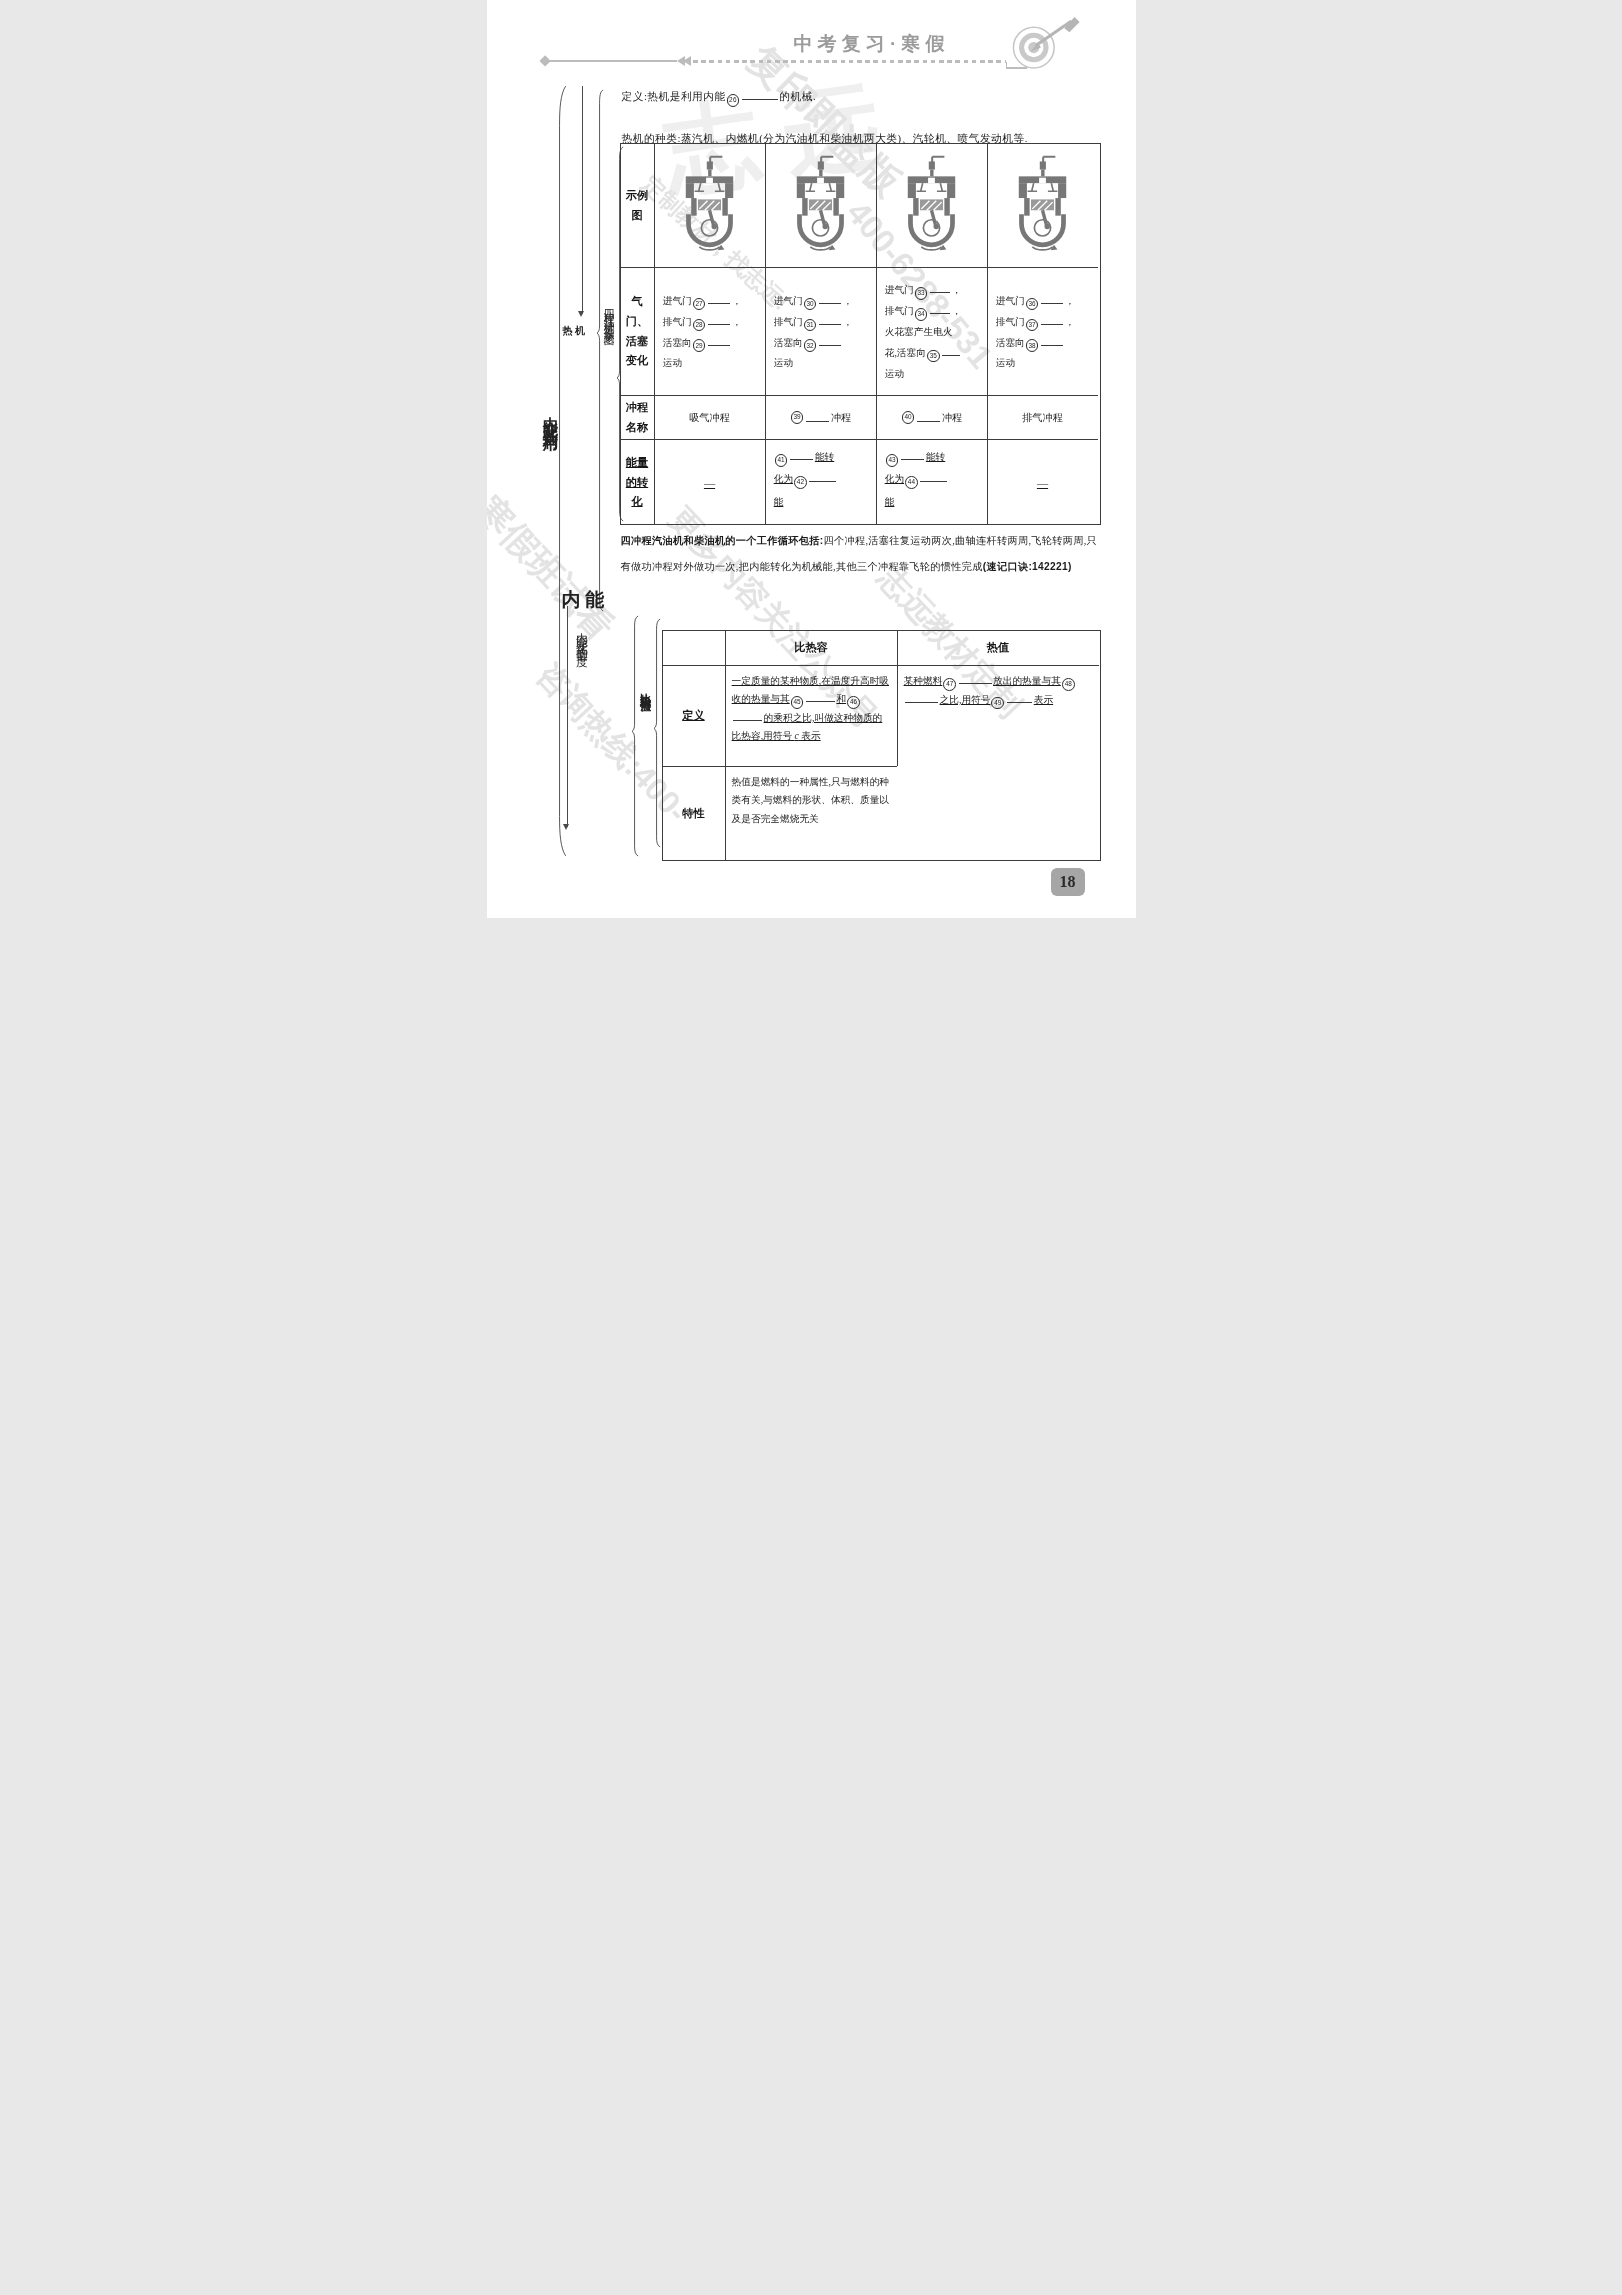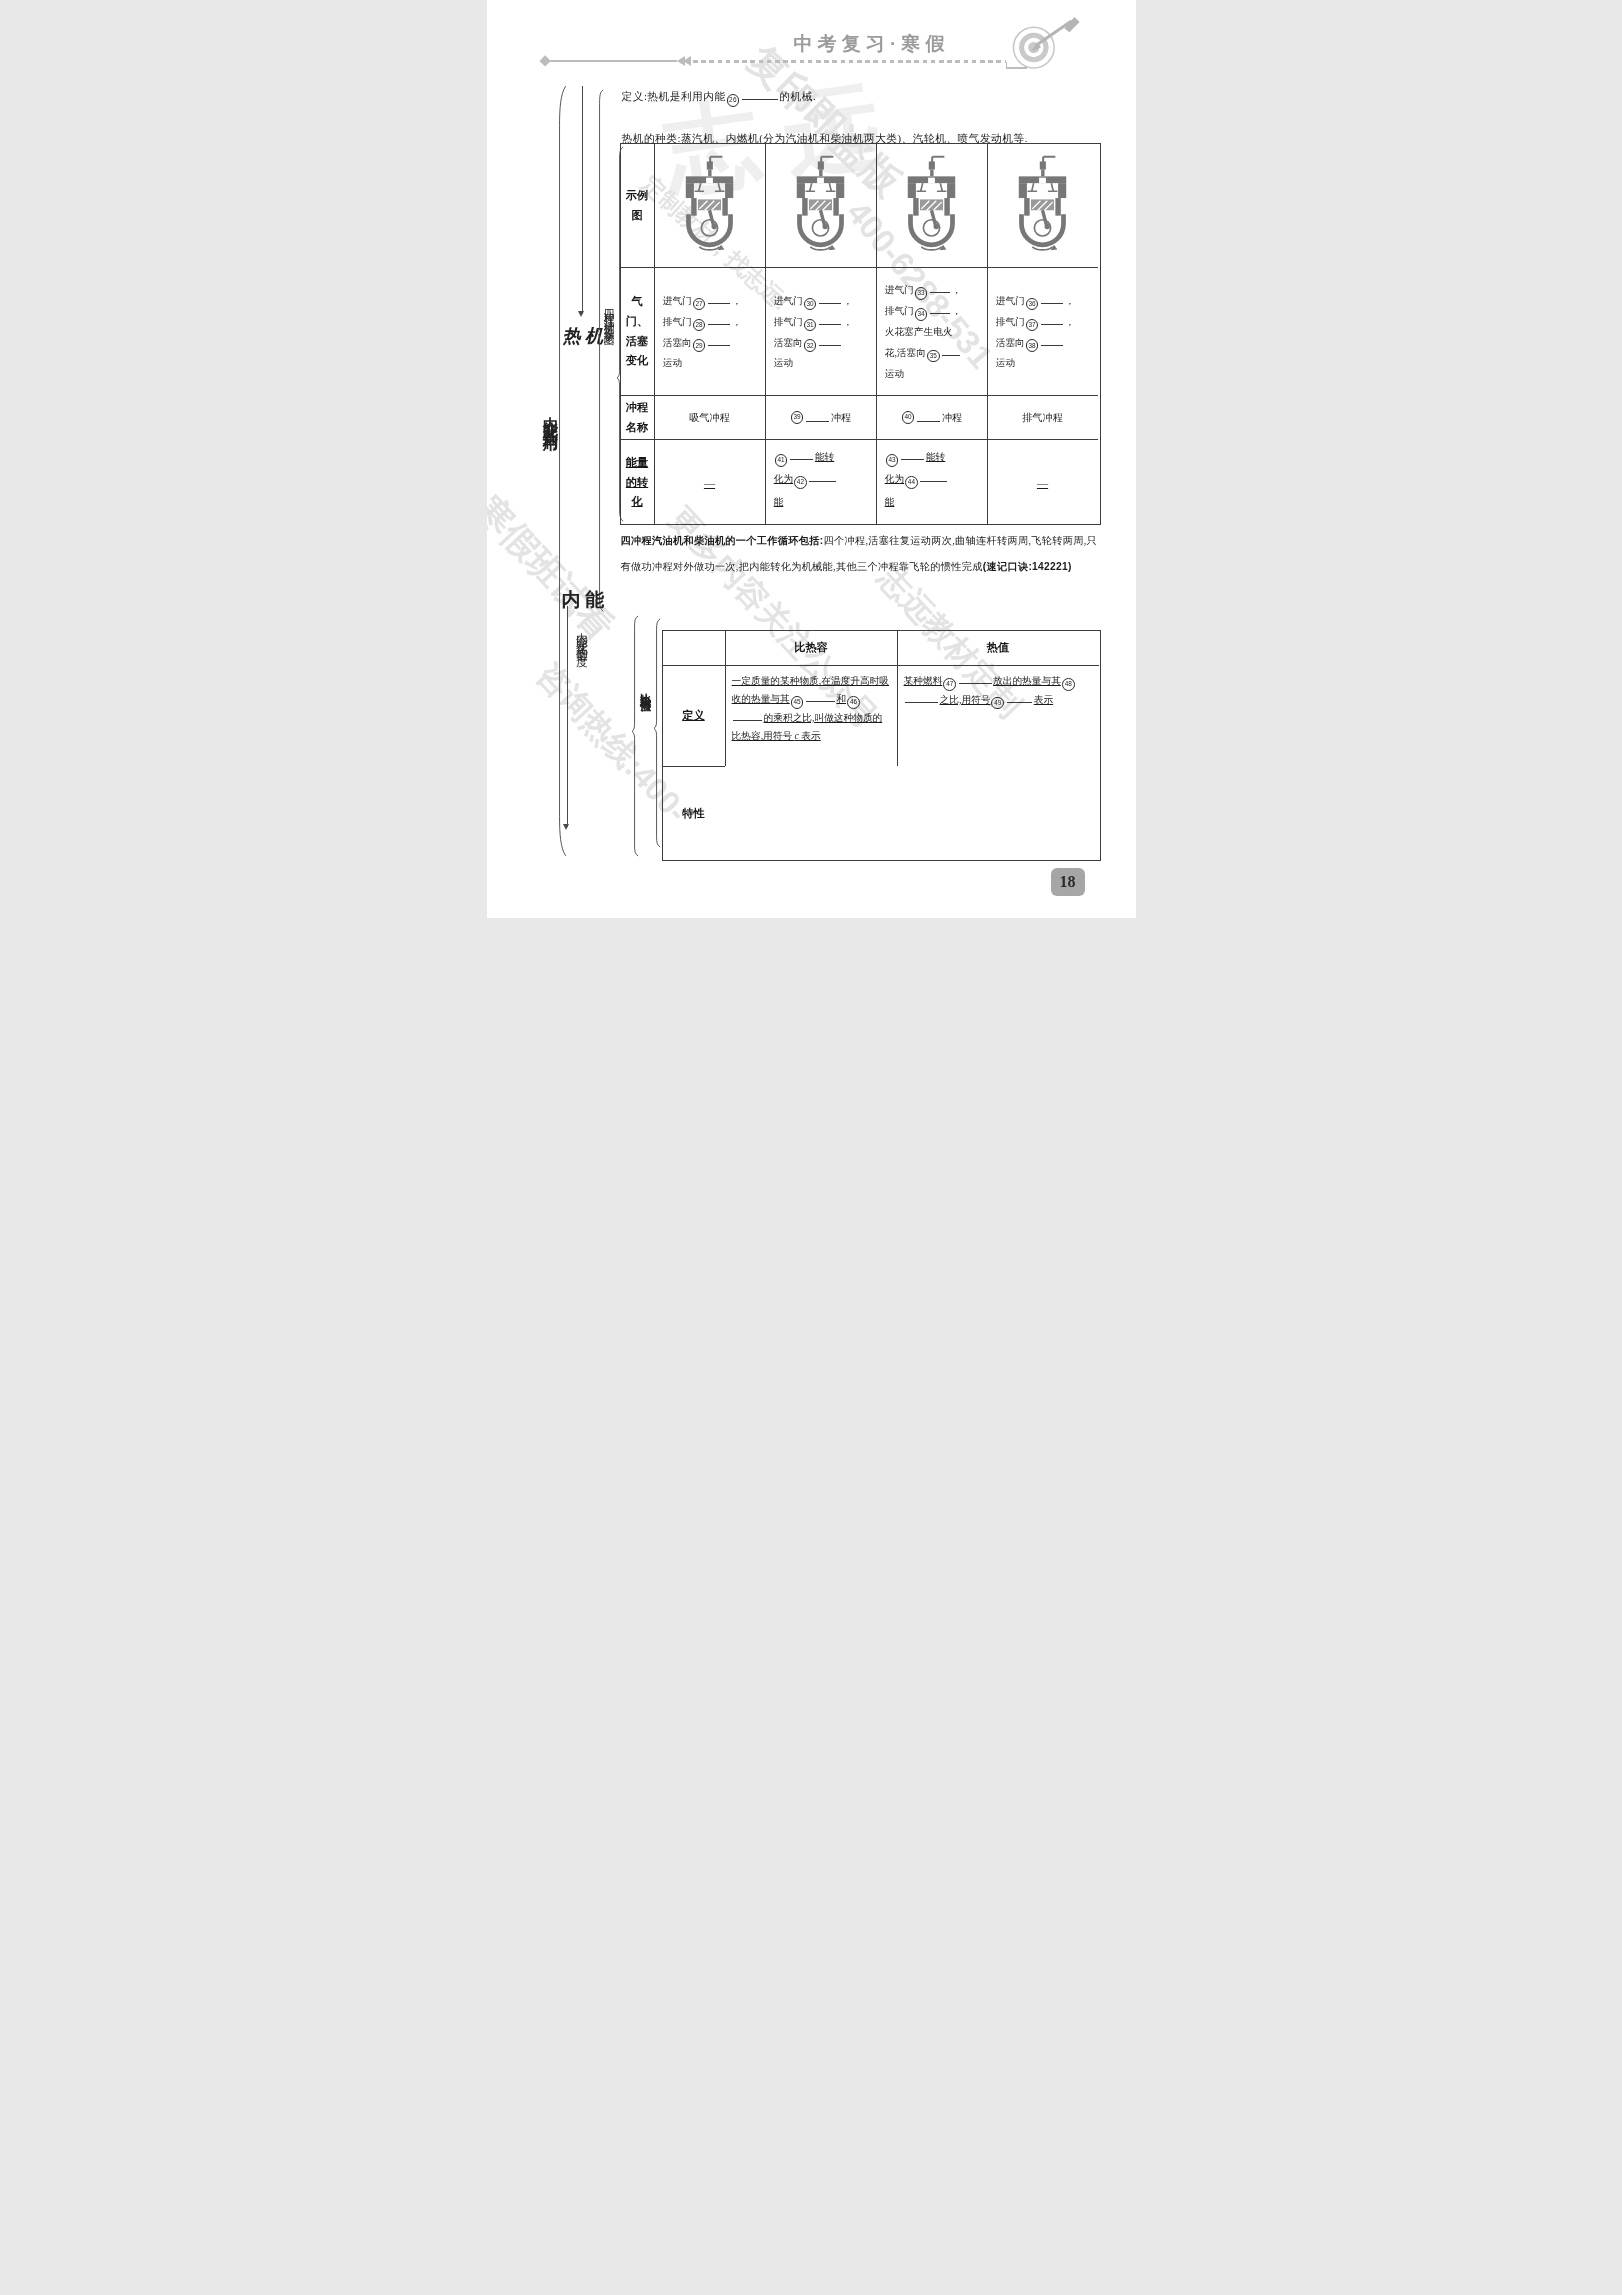--- a/index.html
+++ b/index.html
@@ -107,21 +107,21 @@
   <div class="ly" id="rule-dots"></div>
   <div class="ly rule" id="rule-hook-v"></div>
   <div class="ly rule" id="rule-hook-h"></div>
 
   <svg class="bracesvg" style="left:71px;top:85px;" width="9.2" height="773" viewBox="0 0 18 1512">
     <path d="M15,1 C5,16 3,44 3,78 L3,1432 C3,1466 5,1494 15,1509"></path>
   </svg>
   <div class="ly vtext tree-lab" style="left:53px;top:404px;font-size:15.3px;font-weight:bold;letter-spacing:4.1px;">内能及其利用</div>
 
   <div class="varrow" style="left:95px;top:86px;height:228px;"></div>
-  <div class="ly tree-lab" style="left:76px;top:324px;font-size:18px;font-weight:bold;font-style:italic;">热 机</div>
+  <div class="ly tree-lab" style="left:76px;top:324px;font-size:10px;font-weight:bold;">热 机</div>
 
   <svg class="bracesvg" style="left:110px;top:90px;" width="7.2" height="522" viewBox="0 0 14 1022">
     <path d="M12,0 C6,3 5,12 5,26 L5,462 C5,470 3,474 0,476 C3,478 5,482 5,490 L5,994 C5,1008 6,1017 12,1020"></path>
   </svg>
 
   <div class="ly vtext tree-lab" style="left:116px;top:301px;font-size:10.7px;letter-spacing:2.6px;">四冲程汽油机工作示意图</div>
 
   <svg class="bracesvg" style="left:130px;top:147px;" width="7.2" height="375" viewBox="0 0 14 734">
     <path d="M12,0 C6,3 5,12 5,24 L5,438 C5,446 3,450 0,452 C3,454 5,458 5,466 L5,708 C5,720 6,729 12,732"></path>
   </svg>
@@ -233,18 +233,19 @@
   <div class="gridtbl" id="table2">
     <div class="nl nt"></div>
     <div class="hd nt">比热容</div>
     <div class="hd nt">热值</div>
 
     <div class="hd nl thick">定义</div>
     <div class="heatbody thick">一定质量的某种物质,在温度升高时吸收的热量与其<span class="cnum">45</span><span class="blank" style="width: 29px;"></span>和<span class="cnum">46</span><span class="blank" style="width: 29px;"></span>的乘积之比,叫做这种物质的比热容,用符号 <i>c</i> 表示</div>
     <div class="heatbody thick">某种燃料<span class="cnum">47</span><span class="blank" style="width: 33px;"></span>放出的热量与其<span class="cnum">48</span><span class="blank" style="width: 33px;"></span>之比,用符号<span class="cnum">49</span><span class="blank" style="width: 25.6px;"></span>表示</div>
 
     <div class="hd nl">特性</div>
+    <div class="heatbody">热值是燃料的一种属性,只与燃料的种类有关,与燃料的形状、体积、质量以及是否完全燃烧无关</div>
   </div>
 
   <div class="ly" id="pg-badge">18</div>
 
 </div>
 
 
 </body></html>

